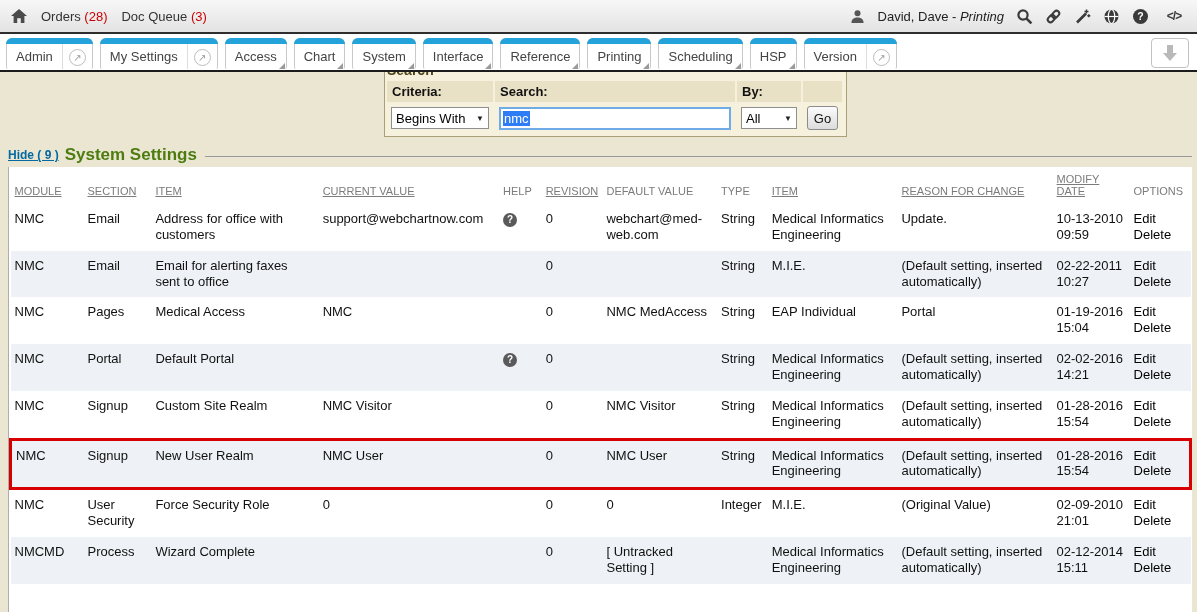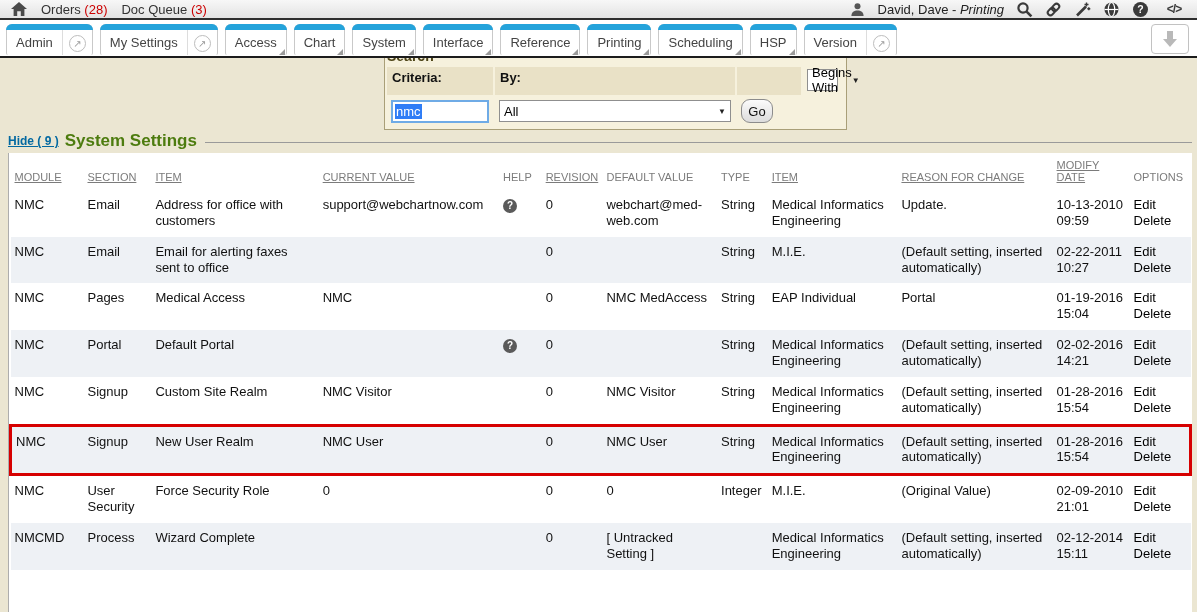--- a/index.html
+++ b/index.html
@@ -2,21 +2,21 @@
 <html><head>
 <meta charset="utf-8">
 <style>
   * { box-sizing: border-box; margin: 0; padding: 0; }
   html,body { width:1197px; height:612px; overflow:hidden;
     font-family:"Liberation Sans", sans-serif; background:#ebe6d2; }
 
   
   .topbar { height:14px; background:linear-gradient(#f7f7f7,#e3e3e3);
     border-bottom:2px solid #2e2e2e; display:flex; align-items:center;
-    padding:9px 10px; font-size:13px; color:#333; position:relative; z-index:30;text-align:center;}
+    padding:16px 10px; font-size:13px; color:#333; position:relative; z-index:30;text-align:center;}
   .topbar .left, .topbar .right { display:flex; align-items:center; gap:14px;}
   .topbar .right { margin-left:auto; gap:12px;}
   .toplink { color:#333; text-decoration:none; cursor:pointer; white-space:nowrap;}
   .count { color:#cc0000; }
   .username { white-space:nowrap; color:#222;}
   .username i { font-style:italic; }
   .tb-icon { width:17px; height:17px; display:inline-flex; align-items:center;
     justify-content:center; color:#3a3a3a; cursor:pointer;}
   .tb-icon svg { display:block; }
 
@@ -55,21 +55,21 @@
     padding:3px 5px; }
   .sp-cell { padding:2px 4px 4px 4px; display:flex; align-items:center;}
   .fake-select { width:100%; height:22px; background:#fff; border:1px solid #8f8f8f;
     display:flex; align-items:center; justify-content:space-between;
     font-size:13px; color:#000; padding:0 4px; cursor:pointer;}
   .fake-select .arrow { font-size:8px; color:#222; }
   .search-box { width:100%; height:23px; background:#fff; border:2px solid #6fabe6;
     display:flex; align-items:center; padding:0 2px; font-size:13px; cursor:text;}
   .sel-text { background:#2f7df6; color:#fff; padding:0 1px;}
   .go-btn { width:32px; height:24px; background:linear-gradient(#fbfbfb,#dcdcdc);
-    border:1px solid #8c8c8c; border-radius:9px; font-size:13px; color:#111;
+    border:1px solid #8c8c8c; border-radius:3px; font-size:13px; color:#111;
     cursor:pointer; font-family:"Liberation Sans",sans-serif;}
 
   
   .settings { position:absolute; left:8px; top:73px; right:5px; }
   .settings-header { display:flex; align-items:center; }
   .hide-link { font-size:12px; font-weight:bold; color:#0369a1;
     text-decoration:underline; cursor:pointer; white-space:nowrap; }
   .settings-title { font-size:17px; font-weight:bold; color:#4d7c0f;
     margin:0 8px 0 6px; white-space:nowrap;}
   .rule { flex:1; border-top:1px solid #9a9a9a; margin-top:2px;}
@@ -215,20 +215,21 @@
 </div>
 
 <div class="content">
 
   <div class="search-panel">
     <div class="legend-clip">
       <span>Search</span>
     </div>
     <div class="sp-grid">
       <div class="sp-head">Criteria:</div>
+      <div class="sp-head">Search:</div>
       <div class="sp-head">By:</div>
       <div class="sp-head"></div>
 
       <div class="sp-cell">
         <div class="fake-select">
           <span>Begins With</span>
           <span class="arrow">▼</span>
         </div>
       </div>
       <div class="sp-cell">

